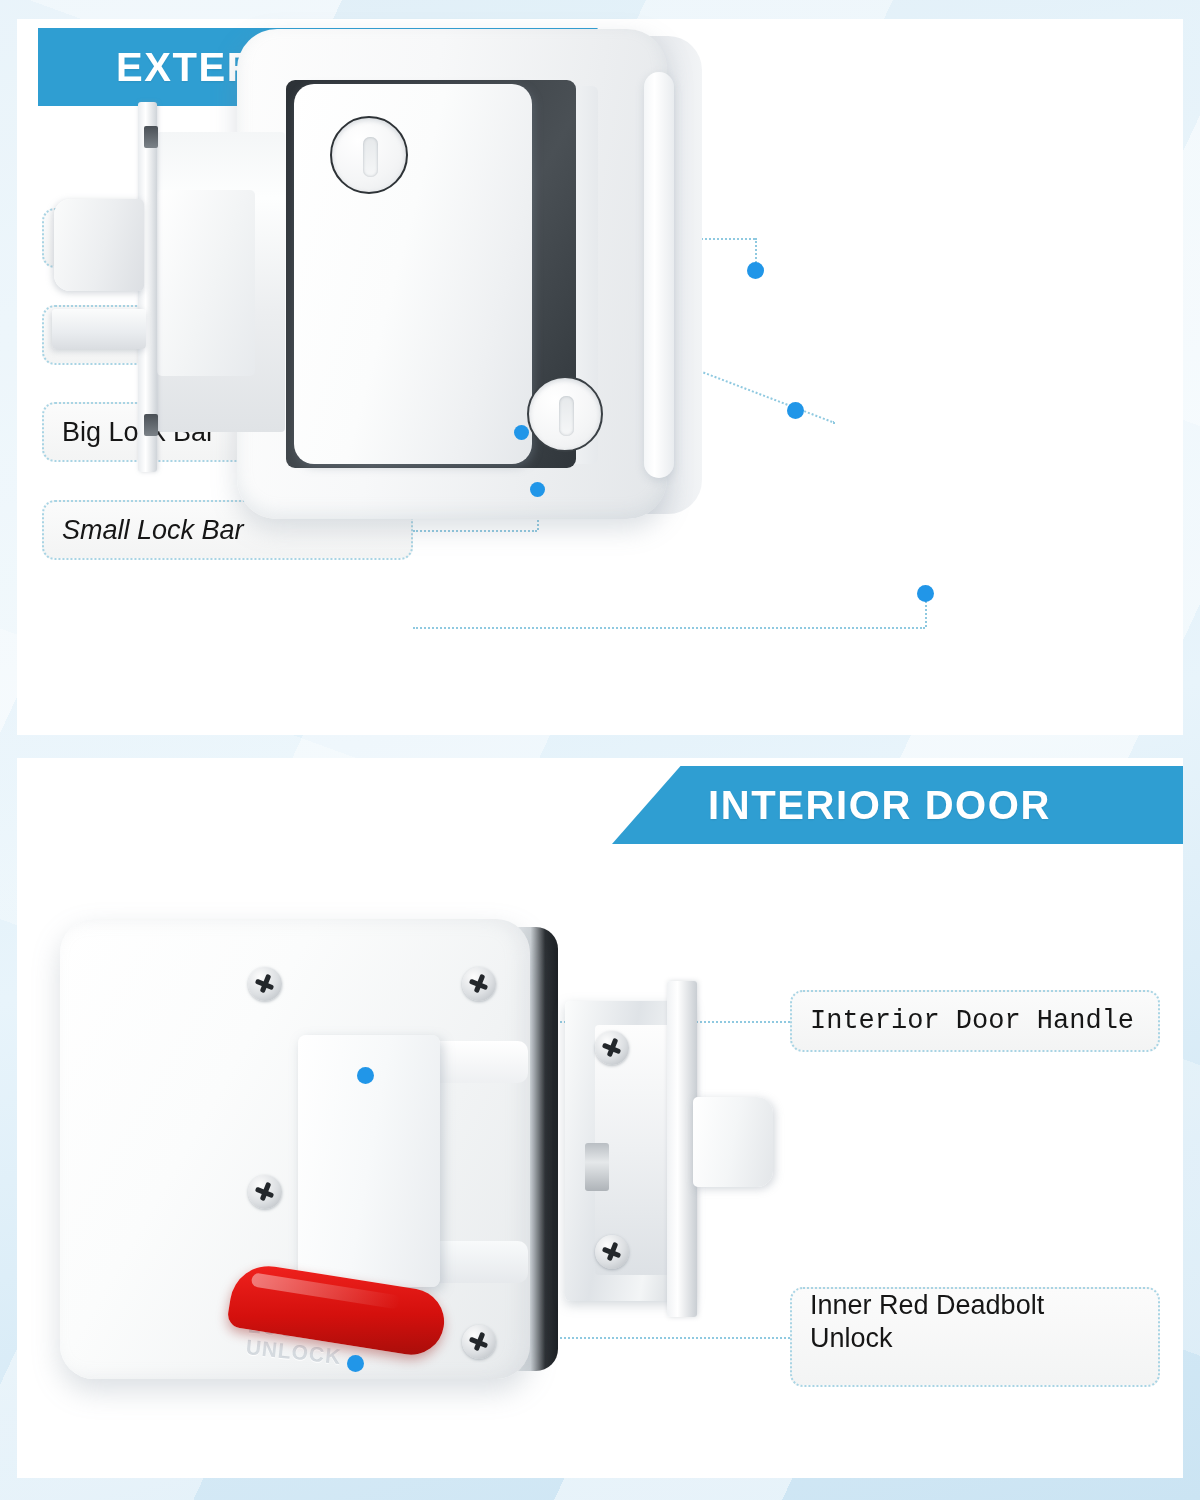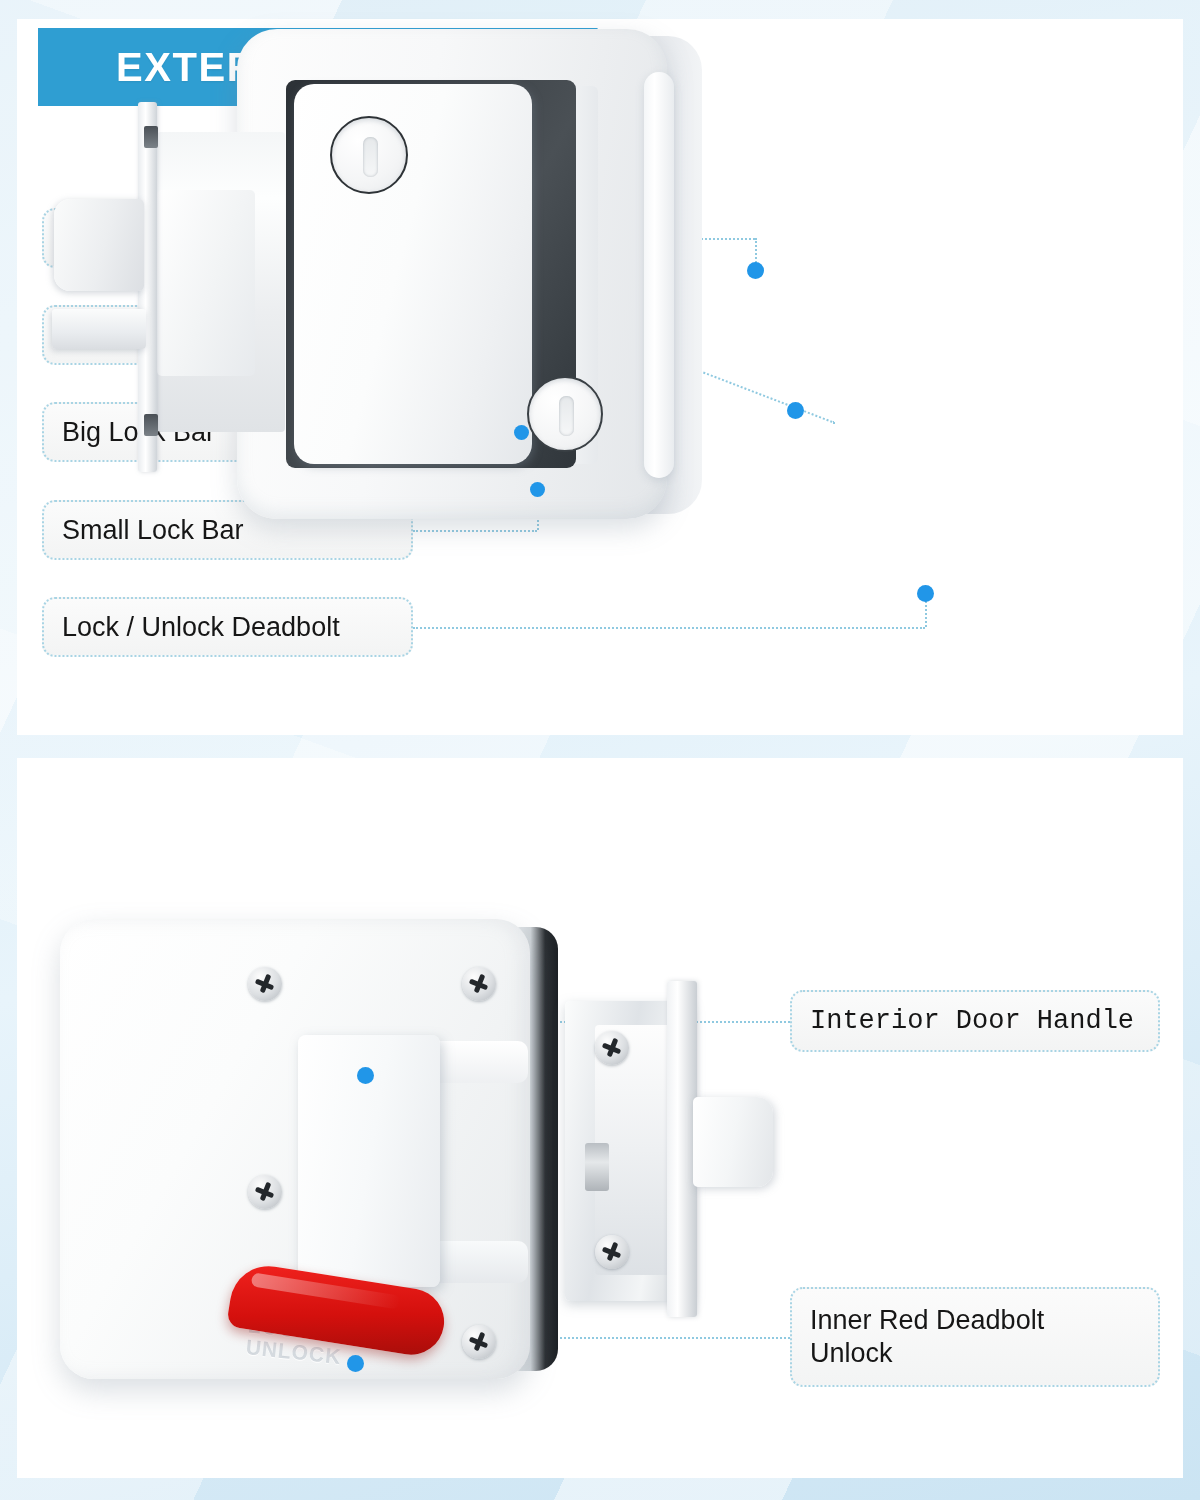--- a/index.html
+++ b/index.html
@@ -39,21 +39,21 @@
   
   .label-box {
     position:absolute;
     background:linear-gradient(180deg,#fbfbfb,#f3f4f4);
     border:2px dotted #a8d4e4;
     border-radius:13px;
     display:flex; align-items:center;
     padding:0 18px;
     color:#161616; font-size:27px; line-height:1.22;
   }
-  .label-box.two-line { align-items:center; }
+  .label-box.two-line { align-items:flex-start; }
 
   
   .lead { position:absolute; height:0; border-top:2px dotted #8fc9e0; }
   .lead-v { position:absolute; width:0; border-left:2px dotted #8fc9e0; }
   .lead-d { position:absolute; height:0; border-top:2px dotted #8fc9e0; transform-origin:0 0; }
   .dot { position:absolute; width:17px; height:17px; border-radius:50%; background:#2196e8; }
   .dot.sm { width:15px; height:15px; }
 
   
   #photo-external { position:absolute; left:440px; top:140px; width:740px; height:520px; }
@@ -242,25 +242,22 @@
 
   <div class="label-box" style="left:25px; top:189px; width:371px; height:60px;">
     <span>Lock / Unlock Latch</span>
   </div>
   <div class="label-box" style="left:25px; top:286px; width:371px; height:60px;">
     <span>External Door Handle</span>
   </div>
   <div class="label-box" style="left:25px; top:383px; width:371px; height:60px;">
     <span>Big Lock Bar</span>
   </div>
-  <div class="label-box" style="left:25px; top:481px; width:371px; height:60px;">
+  <div class="label-box" style="left:25px; top:481px; width:371px; height:60px;font-style:italic;">
     <span>Small Lock Bar</span>
-  </div>
-  <div class="label-box" style="left:25px; top:578px; width:371px; height:60px;">
-    <span>Lock / Unlock Deadbolt</span>
   </div>
 
   <div class="lead" style="left:396px; top:219px; width:342px;"></div>
   <div class="lead-v" style="left:738px; top:219px; height:32px;"></div>
 
   <div class="lead" style="left:396px; top:297px; width:146px;"></div>
   <div class="lead-d" style="left:542px; top:297px; width:296px; transform:rotate(21deg);"></div>
 
   <div class="lead" style="left:396px; top:413px; width:106px;"></div>
 
@@ -296,20 +293,23 @@
 
   <div class="dot" style="left:730px; top:243px;"></div>
   <div class="dot" style="left:770px; top:383px;"></div>
   <div class="dot sm" style="left:497px; top:406px;"></div>
   <div class="dot sm" style="left:513px; top:463px;"></div>
   <div class="dot" style="left:900px; top:566px;"></div>
 </div>
 
 <div class="panel" id="panel-bottom">
 
+  <div class="ribbon" id="ribbon-interior" style="left:595px; top:8px;">
+    <span class="rtext">INTERIOR DOOR</span>
+  </div>
 
   <div class="label-box" style="left:773px; top:232px; width:370px; height:62px;font-family:Liberation Mono, monospace;">
     <span>Interior Door Handle</span>
   </div>
   <div class="label-box two-line" style="left:773px; top:529px; width:370px; height:100px;">
     <span>
       <span>Inner Red Deadbolt</span><br>
       <span>Unlock</span>
     </span>
   </div>

